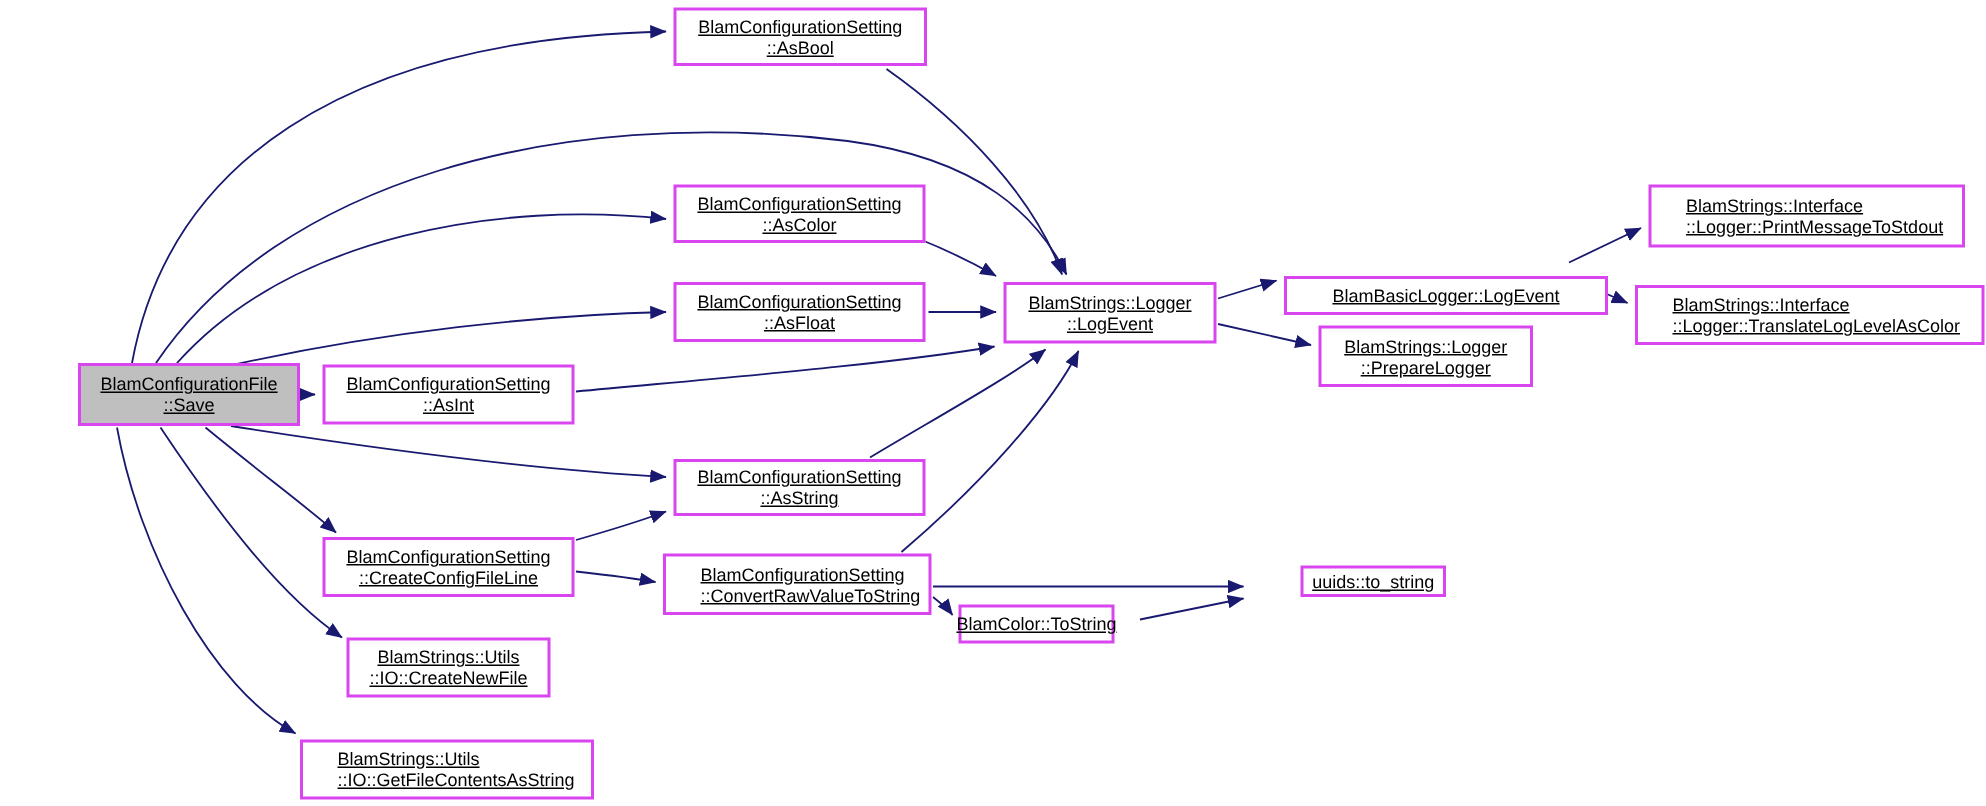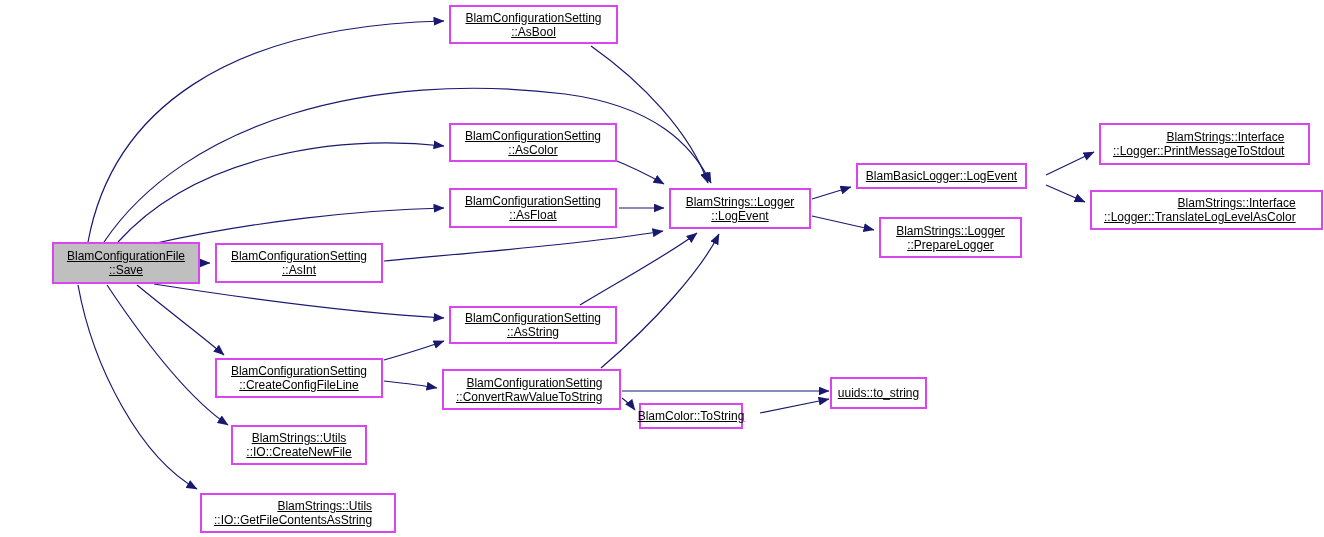--- a/index.html
+++ b/index.html
@@ -8,21 +8,21 @@
     font-family:"Liberation Sans",sans-serif;overflow:hidden;
   }
   svg.edge-layer{position:absolute;left:0;top:0;width:1324px;height:537px;}
   .edge{fill:none;stroke:var(--edge-color,#191970);stroke-width:1.2px;}
   .node{
     position:absolute;box-sizing:border-box;background:#fff;border:2px solid #d946ef;
     display:flex;align-items:center;justify-content:center;
     text-align:center;white-space:pre-line;
     font-size:12px;line-height:14px;color:#000;cursor:pointer;z-index:2;text-decoration:underline;
   }
-  .node.align-left{justify-content:flex-start;text-align:right;padding-left:12px;}
+  .node.align-left{justify-content:flex-start;text-align:left;padding-left:23px;}
   .node.highlight{
     background:var(--highlight-fill,#bfbfbf);border-width:2px;cursor:default;margin-left:48px;
   }
 </style>
 </head>
 <body>
 
 <div class="canvas">
 
   <svg class="edge-layer" viewBox="0 0 1324 537" xmlns="http://www.w3.org/2000/svg">
@@ -82,31 +82,31 @@
 
   <div class="node" style="left:231px;top:425px;width:136px;height:40px">BlamStrings::Utils
 ::IO::CreateNewFile</div>
 
   <div class="node align-left" style="left:200px;top:493px;width:196px;height:40px">BlamStrings::Utils
 ::IO::GetFileContentsAsString</div>
 
   <div class="node" style="left:669px;top:188px;width:142px;height:41px">BlamStrings::Logger
 ::LogEvent</div>
 
-  <div class="node" style="left:856px;top:163px;width:171px;height:26px">BlamBasicLogger::LogEvent</div>
+  <div class="node" style="left:856px;top:184px;width:216px;height:26px">BlamBasicLogger::LogEvent</div>
 
   <div class="node" style="left:879px;top:217px;width:143px;height:41px">BlamStrings::Logger
 ::PrepareLogger</div>
 
   <div class="node align-left" style="left:1099px;top:123px;width:211px;height:42px">BlamStrings::Interface
 ::Logger::PrintMessageToStdout</div>
 
   <div class="node align-left" style="left:1090px;top:190px;width:233px;height:40px">BlamStrings::Interface
 ::Logger::TranslateLogLevelAsColor</div>
 
   <div class="node align-left" style="left:442px;top:369px;width:179px;height:41px">BlamConfigurationSetting
 ::ConvertRawValueToString</div>
 
   <div class="node" style="left:639px;top:403px;width:104px;height:26px">BlamColor::ToString</div>
 
-  <div class="node" style="left:830px;top:377px;width:97px;height:32px">uuids::to_string</div>
+  <div class="node" style="left:867px;top:377px;width:97px;height:21px">uuids::to_string</div>
 
 </div>
 
 </body></html>

